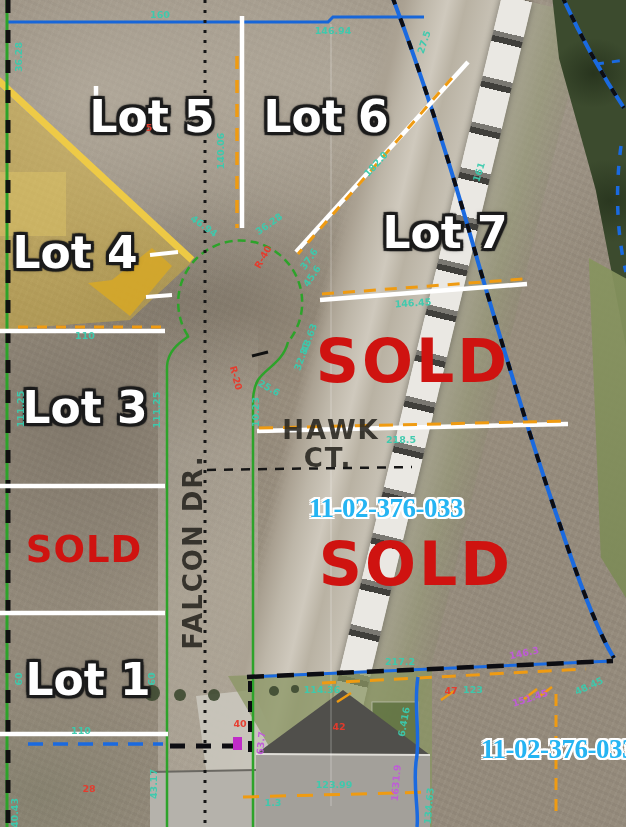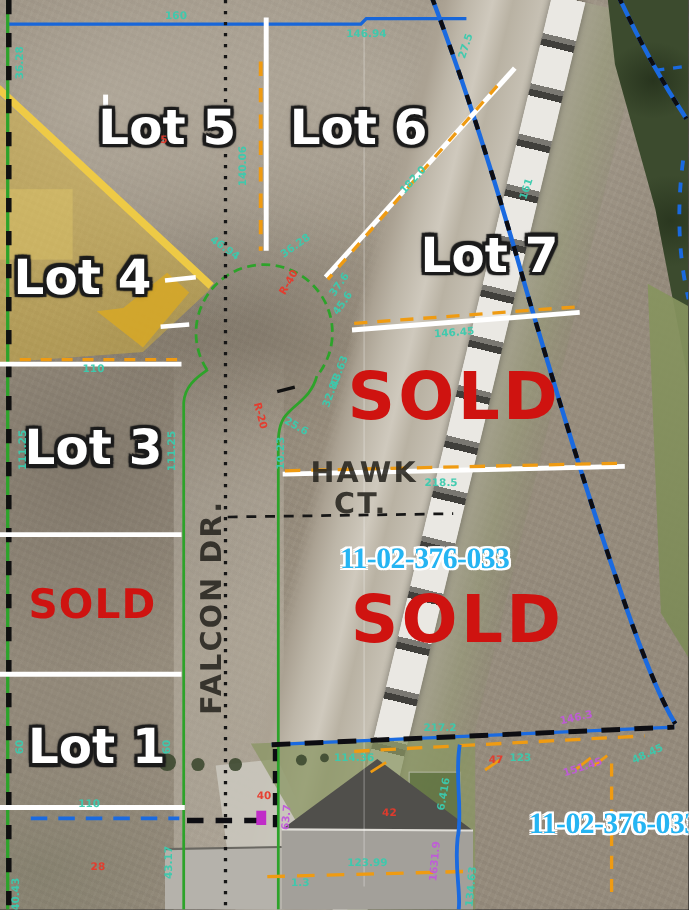--- a/index.html
+++ b/index.html
@@ -210,20 +210,20 @@
       <div class="anno survey" style="left: 429px; top: 806px; transform: translate(-50%, -50%) rotate(-85deg); color: rgb(59, 203, 174);">134.63</div>
       <div class="anno survey" style="left: 473px; top: 690px; transform: translate(-50%, -50%); color: rgb(59, 203, 174);">123</div>
       <div class="anno survey" style="left: 589px; top: 686px; transform: translate(-50%, -50%) rotate(-25deg); color: rgb(59, 203, 174);">48.45</div>
       <div class="anno survey" style="left: 404px; top: 722px; transform: translate(-50%, -50%) rotate(-80deg); color: rgb(59, 203, 174);">6.416</div>
       <div class="anno survey" style="left: 263px; top: 803px; transform: translate(-50%, -50%); color: rgb(59, 203, 174); padding-left: 20px;">1.3</div>
       <div class="anno survey" style="left: 263px; top: 257px; transform: translate(-50%, -50%) rotate(-60deg); color: rgb(232, 57, 43);">R-40</div>
       <div class="anno survey" style="left: 236px; top: 378px; transform: translate(-50%, -50%) rotate(75deg); color: rgb(232, 57, 43);">R-20</div>
       <div class="anno survey" style="left: 149px; top: 128px; transform: translate(-50%, -50%); color: rgb(232, 57, 43);">5</div>
       <div class="anno survey" style="left: 89px; top: 789px; transform: translate(-50%, -50%); color: rgb(232, 57, 43);">28</div>
       <div class="anno survey" style="left: 240px; top: 724px; transform: translate(-50%, -50%); color: rgb(232, 57, 43);">40</div>
-      <div class="anno survey" style="left: 354px; top: 727px; transform: translate(-50%, -50%); color: rgb(232, 57, 43); margin-top: 13px;">42</div>
+      <div class="anno survey" style="left: 339px; top: 727px; transform: translate(-50%, -50%); color: rgb(232, 57, 43);">42</div>
       <div class="anno survey" style="left: 451px; top: 691px; transform: translate(-50%, -50%); color: rgb(232, 57, 43);">47</div>
       <div class="anno survey" style="left: 261px; top: 743px; transform: translate(-50%, -50%) rotate(-85deg); color: rgb(192, 90, 218);">63.7</div>
       <div class="anno survey" style="left: 524px; top: 653px; transform: translate(-50%, -50%) rotate(-12deg); color: rgb(192, 90, 218);">146.3</div>
       <div class="anno survey" style="left: 530px; top: 698px; transform: translate(-50%, -50%) rotate(-18deg); color: rgb(192, 90, 218);">151.45</div>
       <div class="anno survey" style="left: 396px; top: 783px; transform: translate(-50%, -50%) rotate(-85deg); color: rgb(192, 90, 218);">1631.9</div>
     </div>
 </div>
 
 </body></html>

